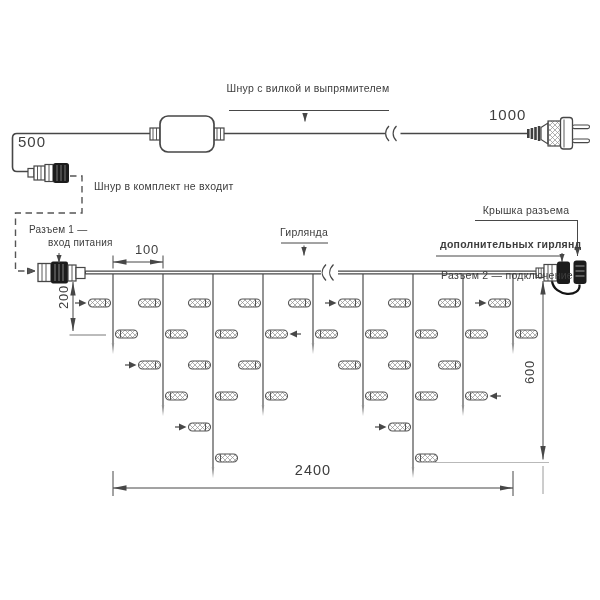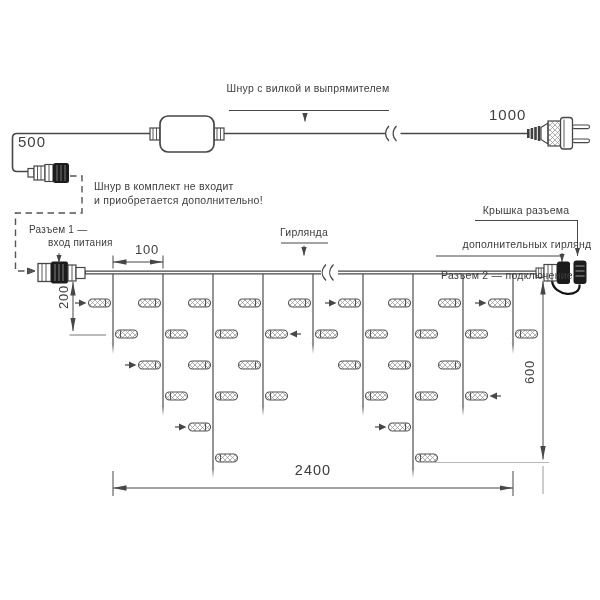--- a/index.html
+++ b/index.html
@@ -258,27 +258,26 @@
         <line x1="513" y1="471" x2="513" y2="496"></line>
         <line x1="113" y1="488" x2="513" y2="488" marker-start="url(#ahdS)" marker-end="url(#ahd)"></line>
       </g>
     </g>
   </svg>
 
   <div class="lbl num" style="left:18px;top:109px;margin-top:24px;">500</div>
   <div class="lbl small c" style="left:224px;top:82px;width:168px;">Шнур с вилкой и выпрямителем</div>
   <div class="lbl num" style="left:489px;top:106px;">1000</div>
   <div class="lbl small" style="left:94px;top:180px;">Шнур в комплект не входит</div>
-  <div class="lbl small" style="left:94px;top:194px;">и приобретается дополнительно!</div>
 
   <div class="lbl" style="left:29px;top:224px;font-size:10px;">Разъем 1 —</div>
   <div class="lbl" style="left:29px;top:237px;font-size:10px;padding-left:19px;">вход питания</div>
   <div class="lbl dimnum c" style="left:122px;top:243px;width:50px;">100</div>
   <div class="lbl small c" style="left:262px;top:226px;width:84px;">Гирлянда</div>
   <div class="lbl small c" style="left:474px;top:204px;width:104px;">Крышка разъема</div>
   <div class="lbl small c" style="left:440px;top:225px;width:134px;margin-top:44px;">Разъем 2 — подключение</div>
-  <div class="lbl small c" style="left:460px;top:238px;width:134px;">дополнительных гирлянд</div>
+  <div class="lbl small c" style="left:440px;top:238px;width:134px;font-weight:bold;">дополнительных гирлянд</div>
 
   <div class="lbl dimnum rot" style="left:42px;top:289px;width:44px;height:16px;">200</div>
   <div class="lbl dimnum rot" style="left:508px;top:364px;width:44px;height:16px;">600</div>
   <div class="lbl c" style="left:283px;top:462px;width:60px;font-size:14.5px;letter-spacing:1px;">2400</div>
 
 </div>
 
 </body></html>

